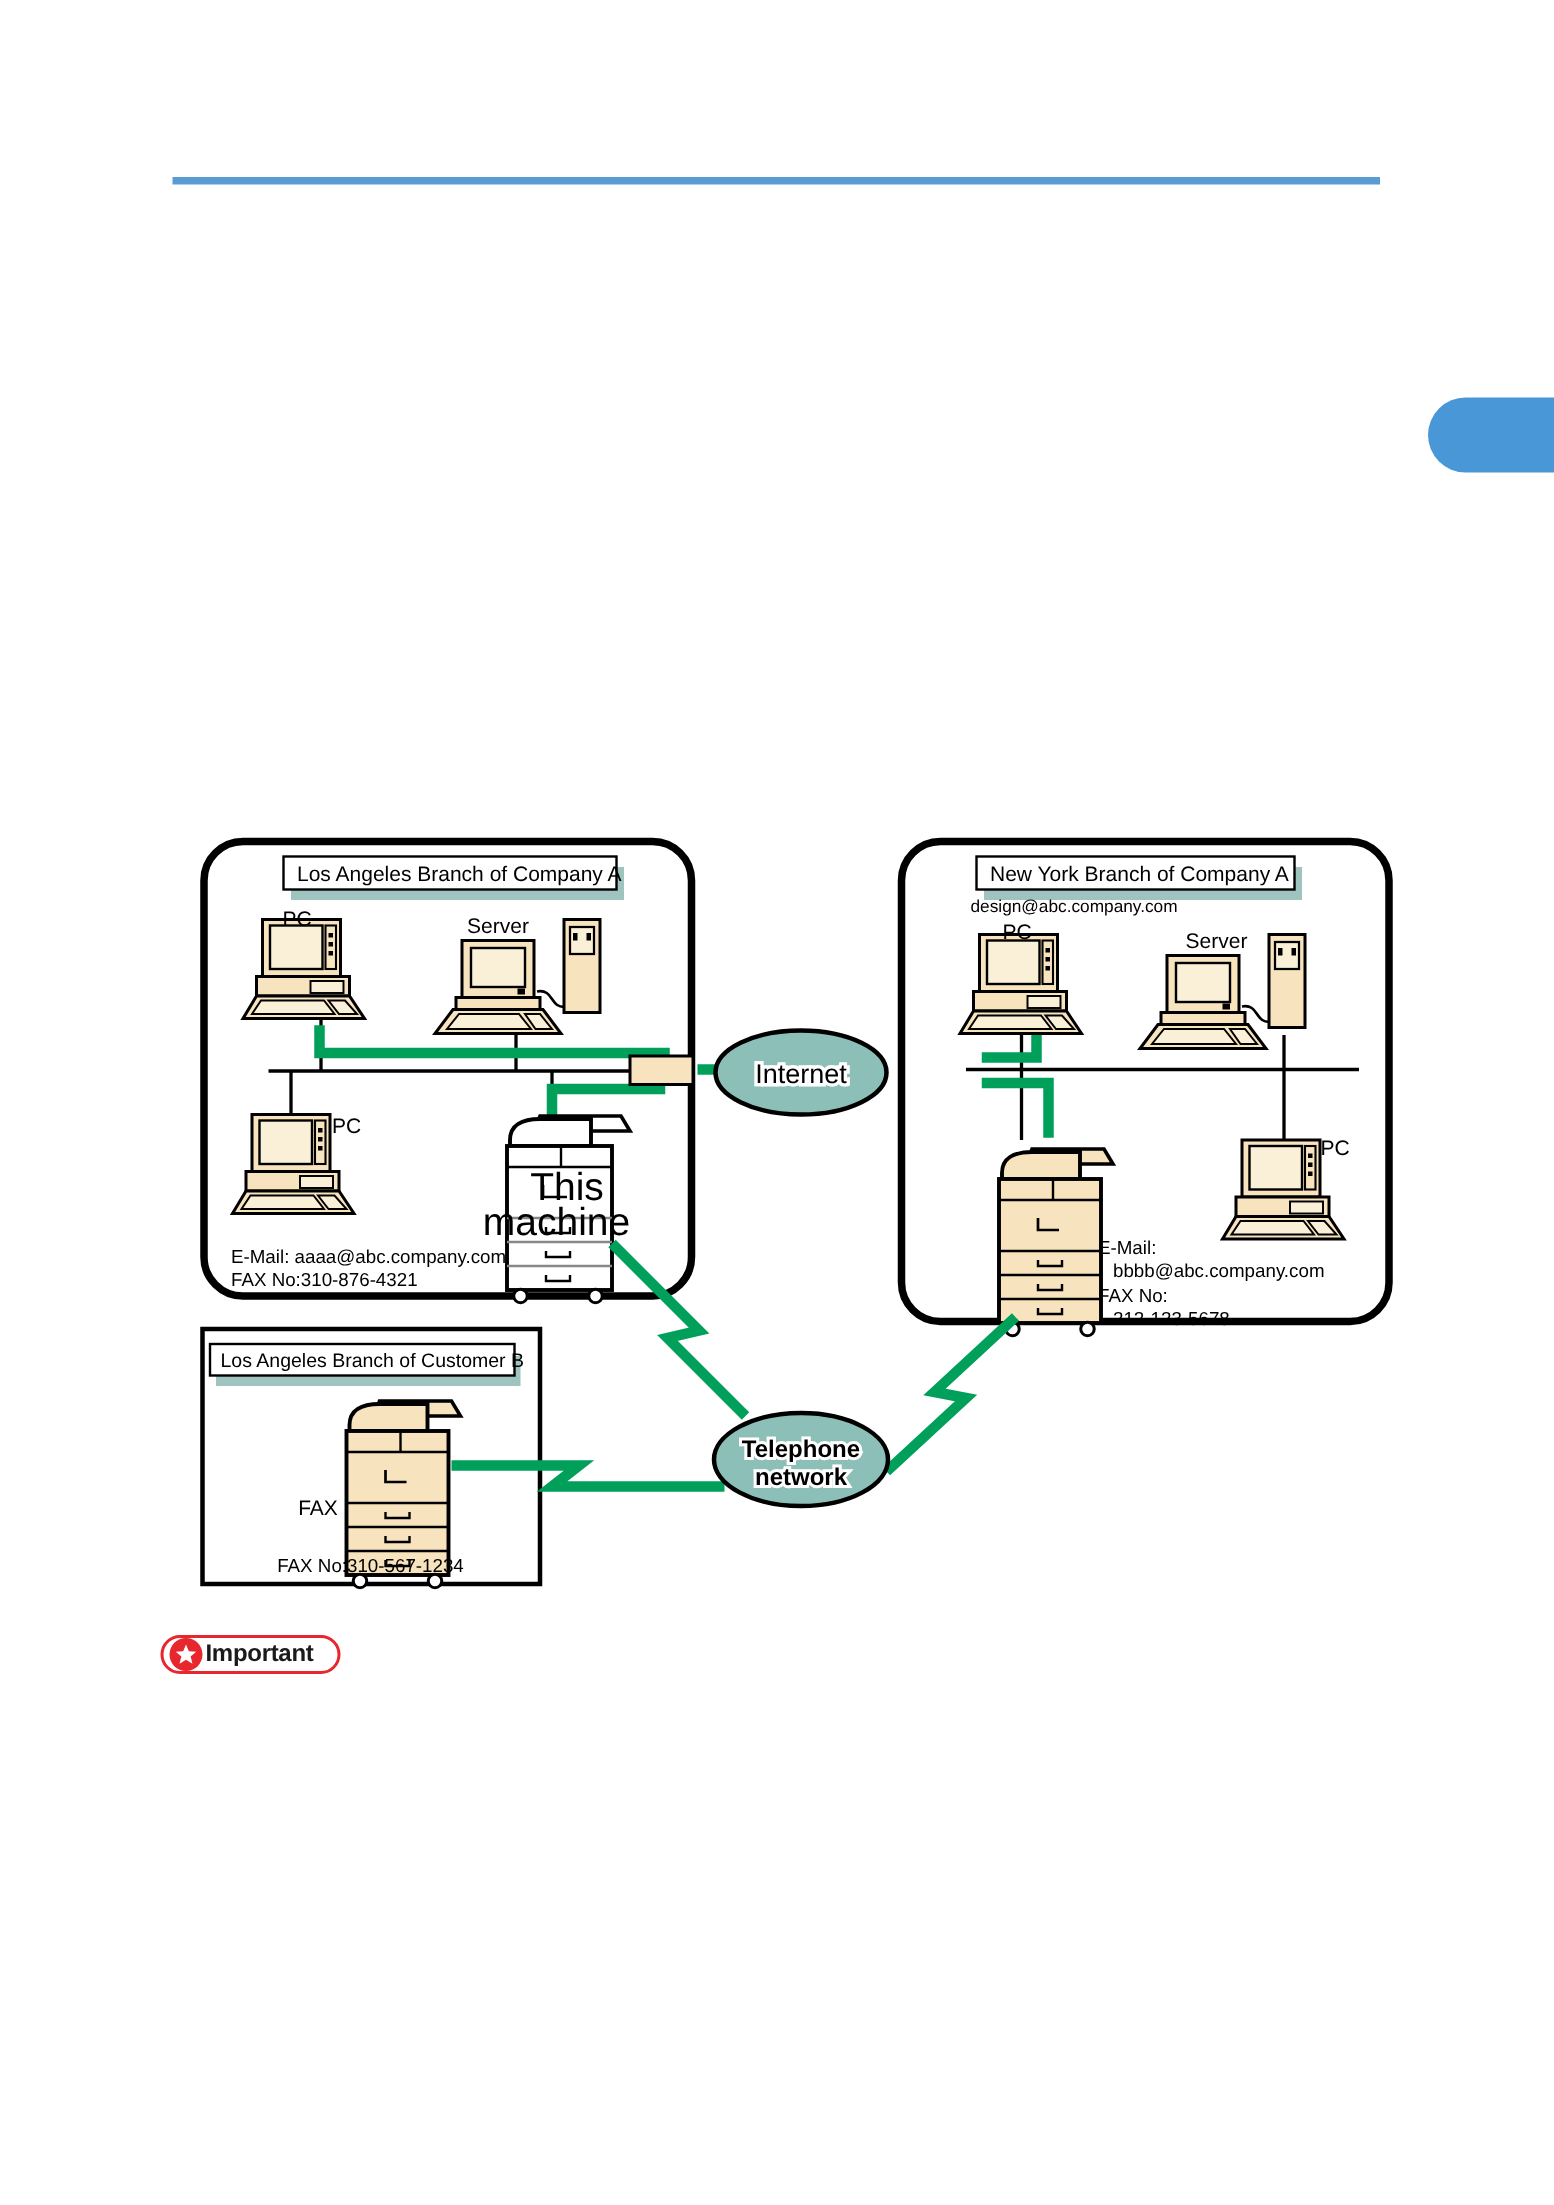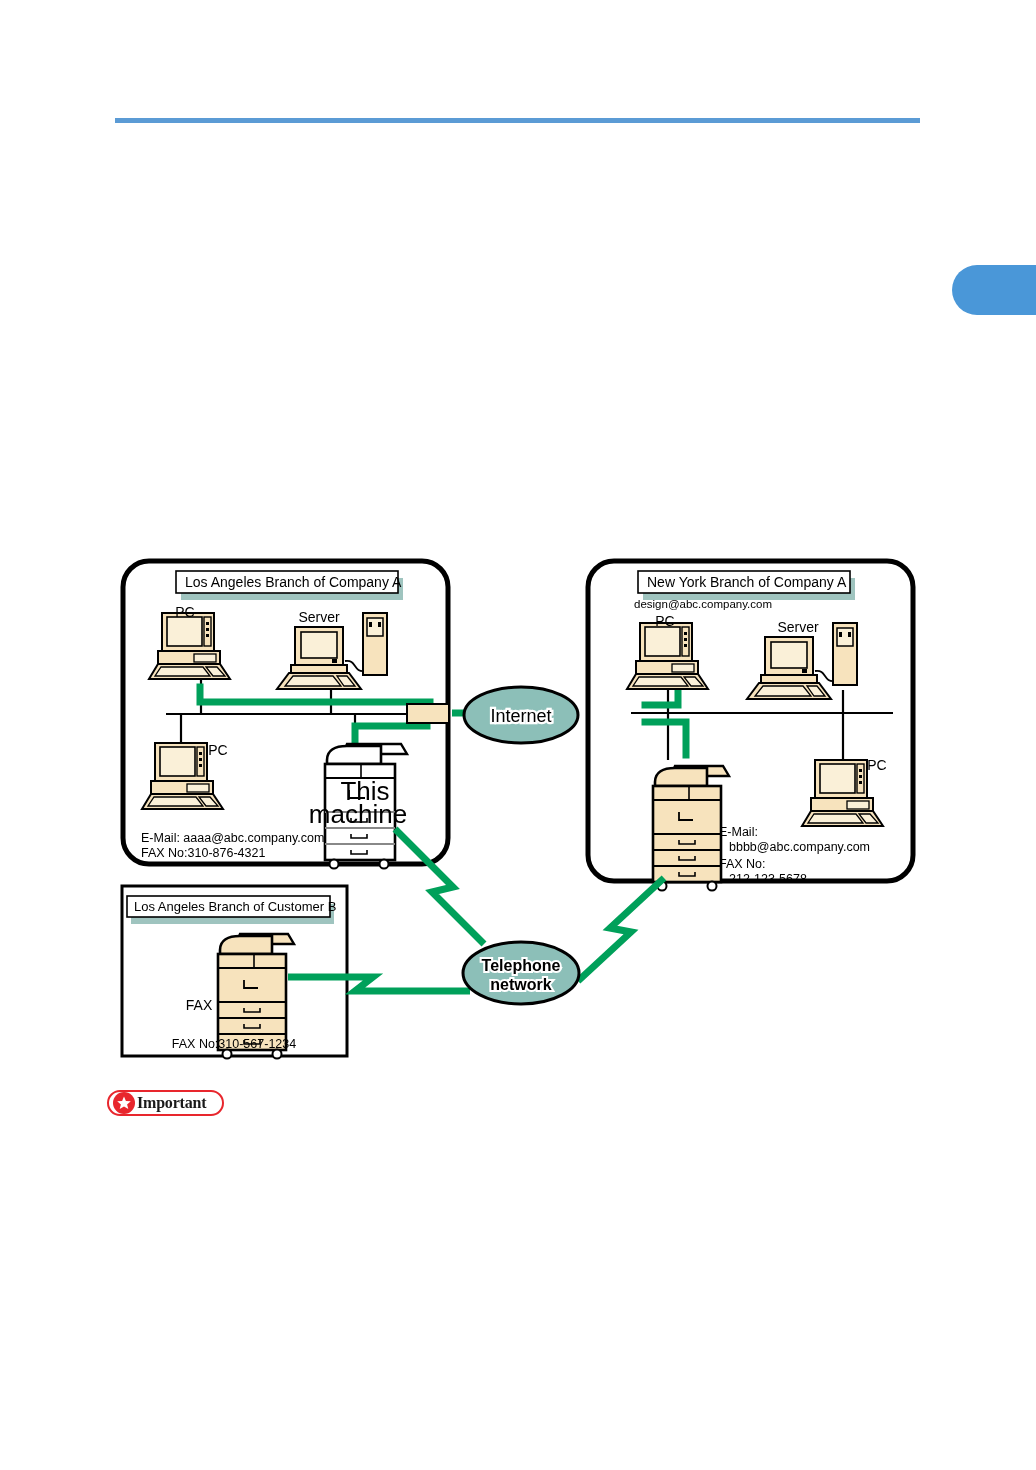--- a/index.html
+++ b/index.html
@@ -32,41 +32,40 @@
     top: 265px;
     width: 84px;
     height: 50px;
     background: #4a97d8;
     border-radius: 25px 0 0 25px;
   }
 
   
   .figure {
     position: absolute;
-    left: 3px;
+    left: 16px;
     top: 0;
     width: 898px;
     height: 1470px;
   }
   .figure svg { display: block; }
 
   
   .important-badge {
     position: absolute;
     left: 107px;
     top: 1090px;
     height: 26px;
     display: flex;
     align-items: center;
     padding: 0 16px 0 4px;
     border: 2px solid #e8262d;
     border-radius: 14px;
     background: #ffffff;
     box-sizing: border-box;
-    font-family: Liberation Serif, serif;
   }
   .important-badge .star-circle {
     width: 22px;
     height: 22px;
     border-radius: 50%;
     background: #e8262d;
     display: flex;
     align-items: center;
     justify-content: center;
     flex: 0 0 auto;

